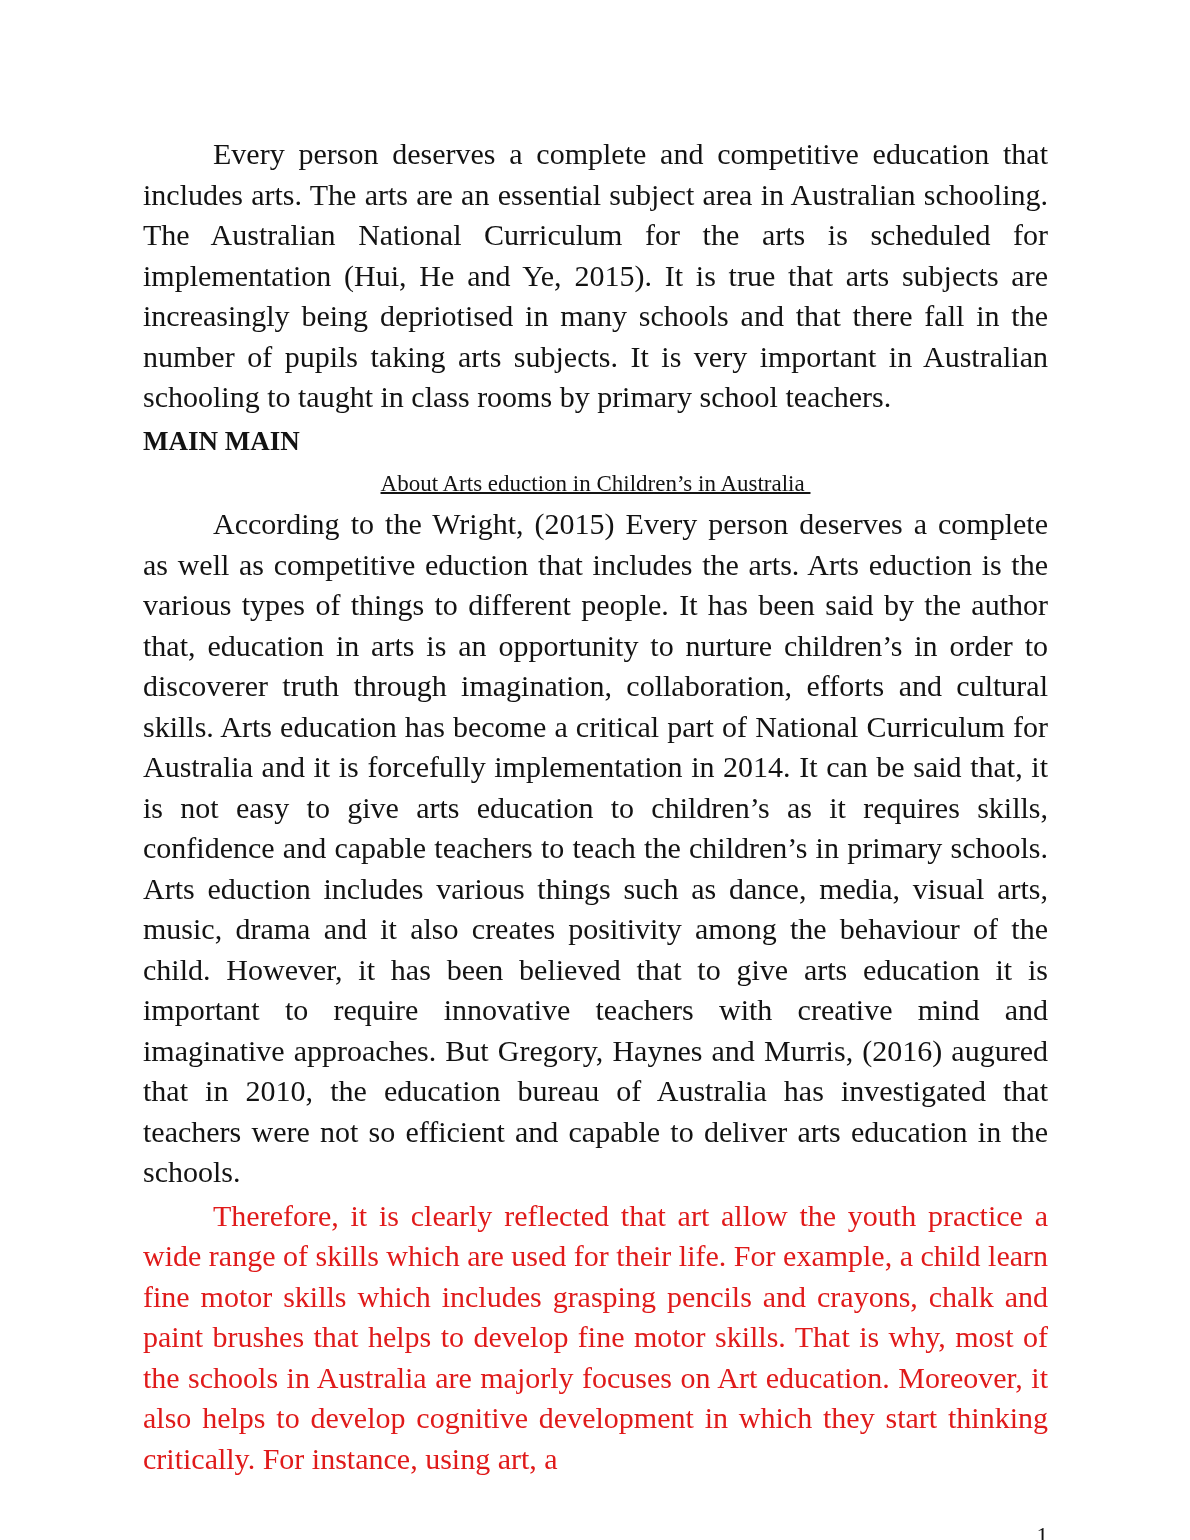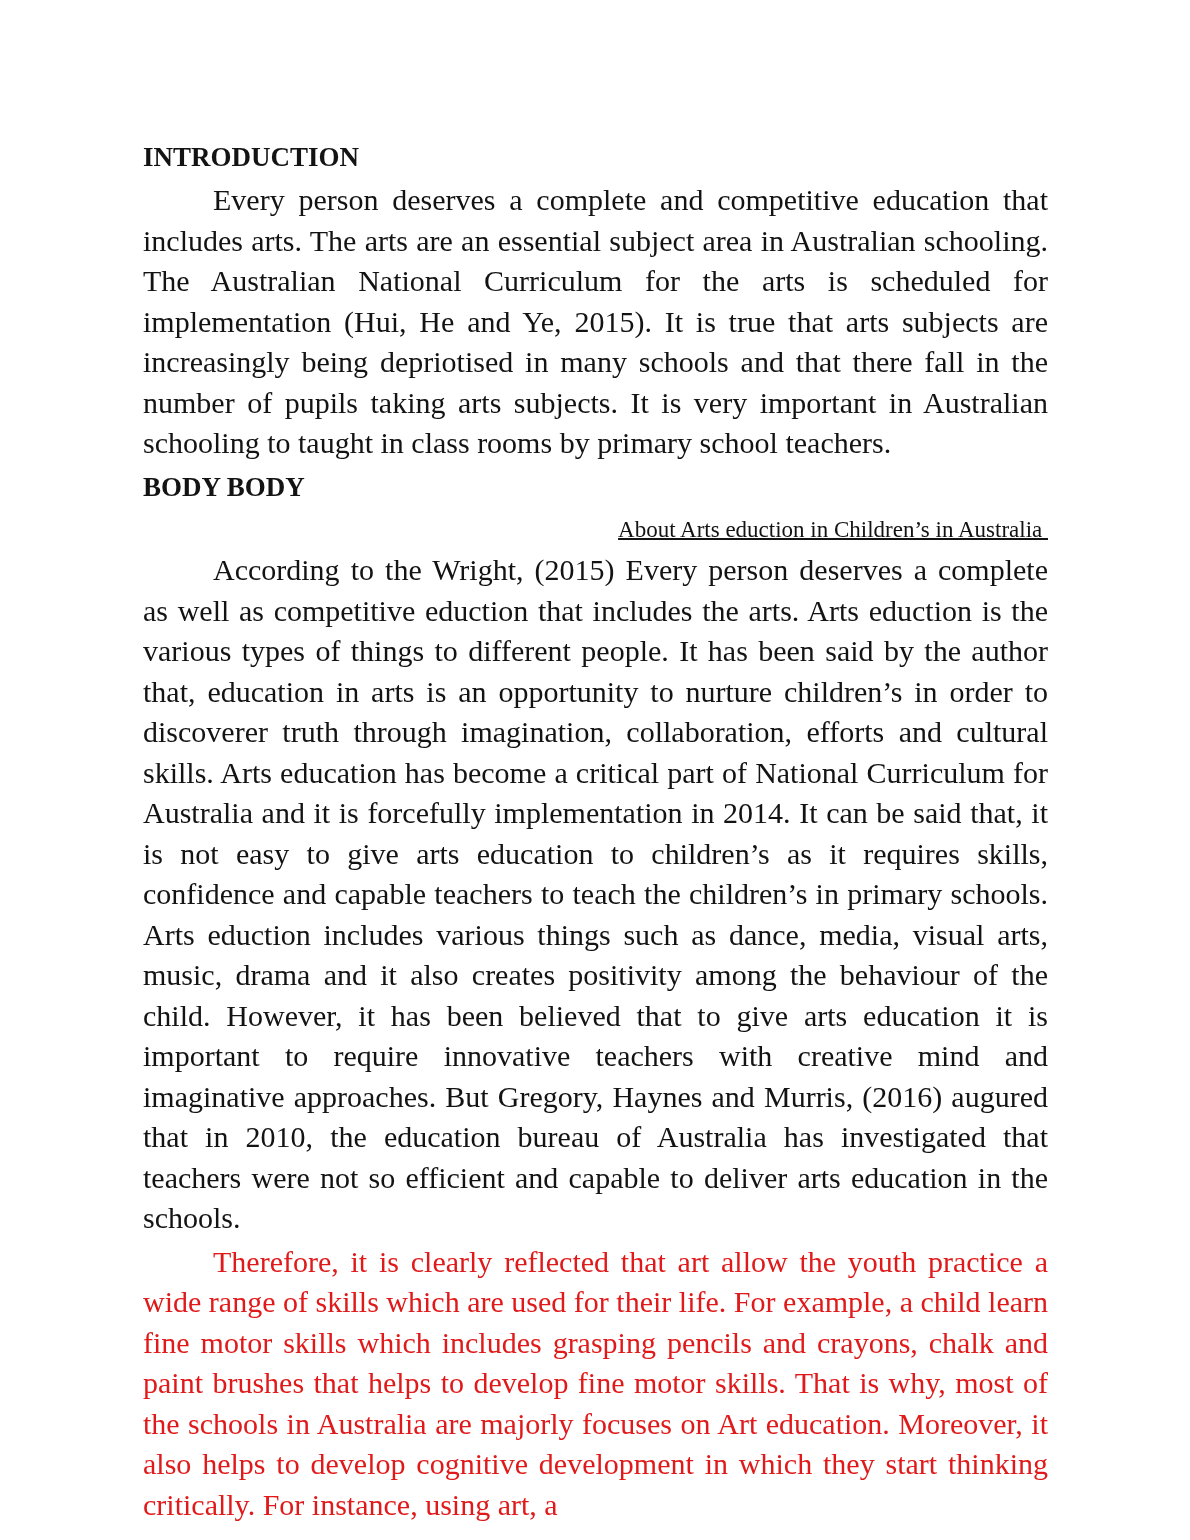--- a/index.html
+++ b/index.html
@@ -35,46 +35,45 @@
     margin: 0;
     text-align: justify;
   }
   .first-line-indent {
     text-indent: 70px;
   }
   .doc-subheading {
     font-size: 23px;
     line-height: 40.5px;
     margin: 0;
-    text-align: right;
+    text-align: center;
     text-decoration: underline;
     text-decoration-thickness: 2px;
   }
   .red-paragraph {
     color: var(--accent-red, #e01a1a);
     margin-top: 3px;
   }
   .page-number {
     margin-top: 37px;
     font-size: 23px;
     line-height: 40px;
     text-align: right;
   }
 </style>
 </head>
 <body>
 
 <div class="page">
 
-  <h1 class="doc-heading">INTRODUCTION</h1>
 
   <p class="doc-paragraph first-line-indent">Every person deserves a complete and competitive education that includes arts. The arts are an essential subject area in Australian schooling. The Australian National Curriculum for the arts is scheduled for implementation (Hui, He and Ye, 2015). It is true that arts subjects are increasingly being depriotised in many schools and that there fall in the number of pupils taking arts subjects.  It is very important in Australian schooling to taught in class rooms by primary school teachers.</p>
 
 
-  <h1 class="doc-heading">BODY BODY</h1>
+  <h1 class="doc-heading">MAIN MAIN</h1>
 
   <p class="doc-subheading">About Arts eduction in Children’s in Australia&nbsp;</p>
 
   <p class="doc-paragraph first-line-indent">According to the Wright, (2015) Every person deserves a complete as well as competitive eduction that includes the arts. Arts eduction is the various types of things to different people.  It has been said by the author that, education in arts is an opportunity to nurture children’s in order to discoverer truth through imagination, collaboration, efforts and cultural skills. Arts education has become a critical part of National Curriculum for Australia and it is forcefully implementation in 2014. It can be said that, it is not easy to give arts education to children’s as it requires skills, confidence and capable teachers to teach the children’s in primary schools.  Arts eduction includes various things such as dance, media, visual arts, music, drama and it also creates positivity among the behaviour of the child. However, it has been believed that to give arts education it is important to require innovative teachers with creative mind and imaginative approaches. But Gregory, Haynes and Murris, (2016) augured that in 2010, the education bureau of Australia has investigated that teachers were not so efficient and capable to deliver arts education in the schools.</p>
 
   <p class="doc-paragraph first-line-indent red-paragraph">Therefore, it is clearly reflected that art allow the youth practice a wide range of skills which are used for their life. For example, a child learn fine motor skills which includes grasping pencils and crayons, chalk and paint brushes that helps to develop fine motor skills. That is why, most of the schools in Australia are majorly focuses on Art education. Moreover, it also helps to develop cognitive development in which they start thinking critically. For instance, using art, a</p>
 
   <div class="page-number">1</div>
 
 </div>

